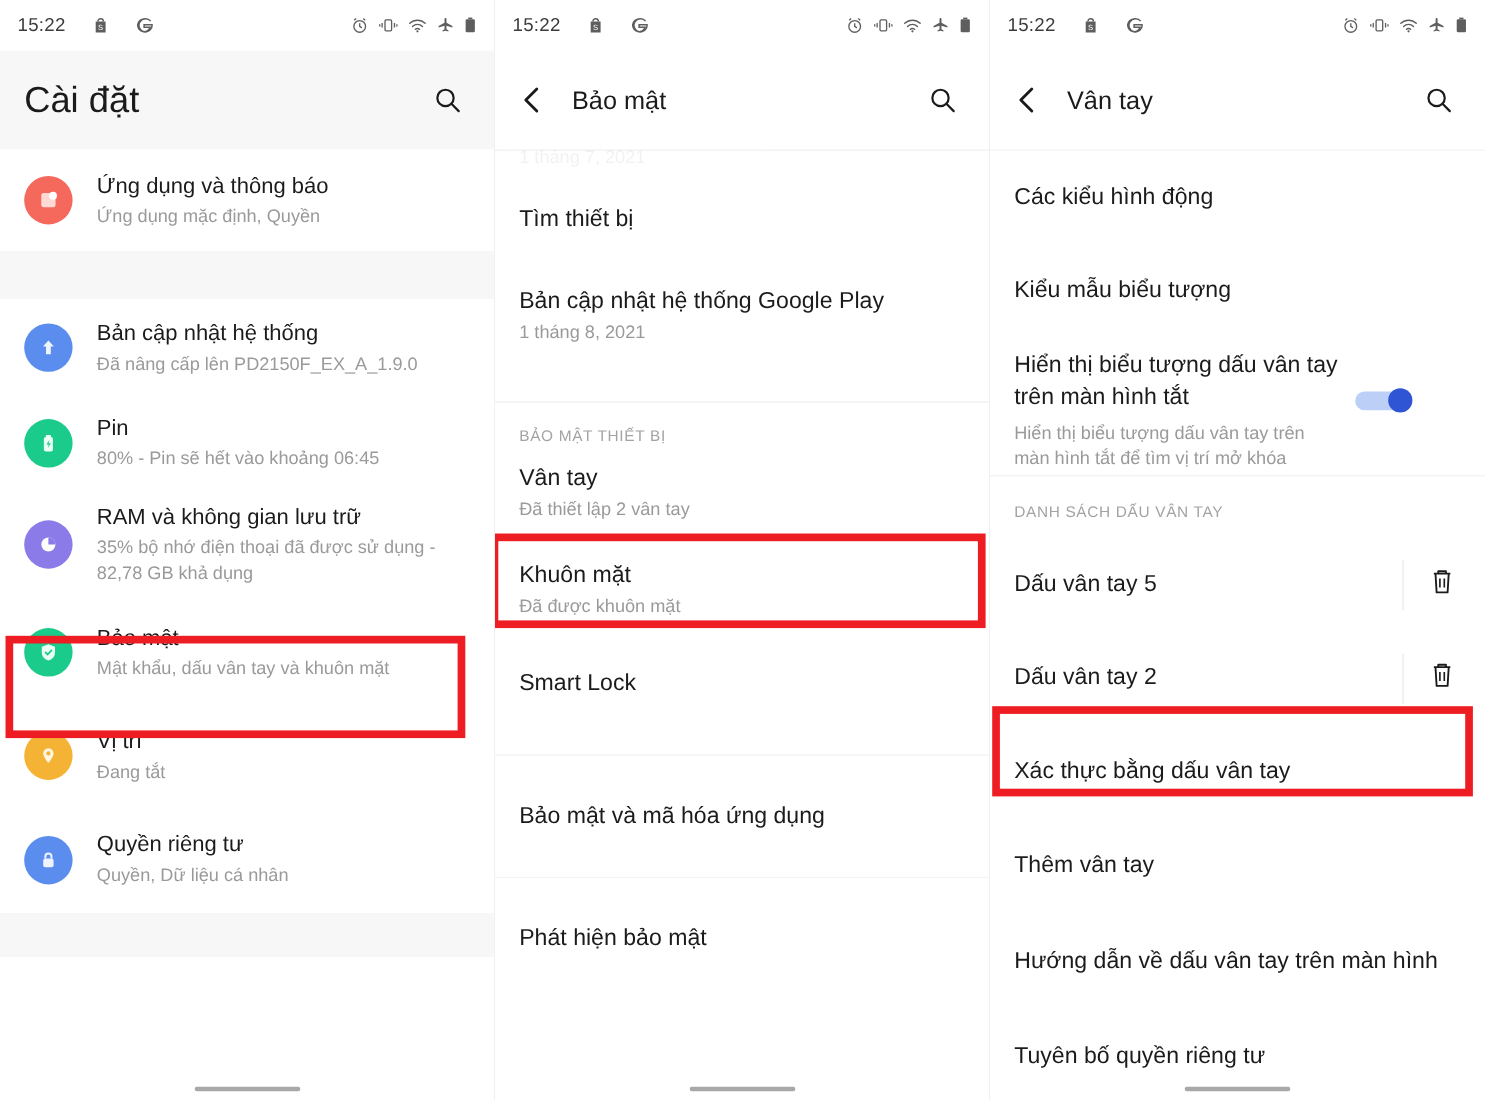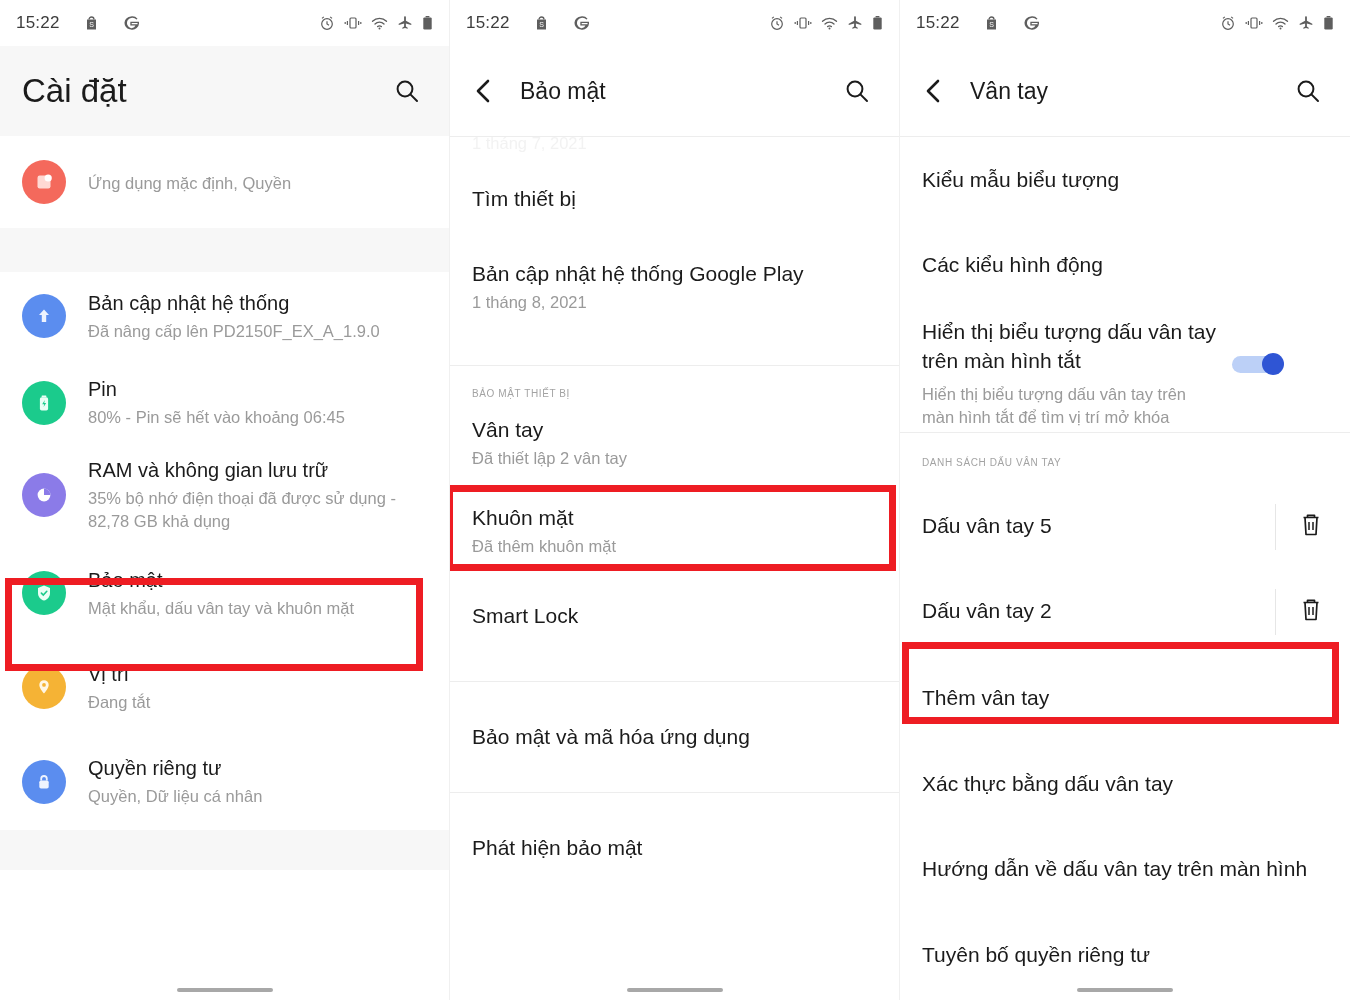--- a/index.html
+++ b/index.html
@@ -52,21 +52,21 @@
   }
   .row .texts { flex: 1 1 auto; min-width: 0; }
   .row .t1 { font-size: 20px; color: #1b1b1b; line-height: 1.35; }
   .row .t2 { font-size: 16.5px; color: #9a9a9a; line-height: 1.38; margin-top: 3px; }
   .row .t1.big { font-size: 21px; }
 
   .row-trail { display: flex; align-items: center; margin-left: 10px; }
   .vline { width: 1px; height: 46px; background: #e6e6e6; margin-right: 22px; }
 
   .section-label {
-    font-size: 10px; color: #a3a3a3; letter-spacing: .6px;
+    font-size: 14px; color: #a3a3a3; letter-spacing: .6px;
     padding: 0 22px; text-transform: uppercase;
   }
 
   
   .hl {
     position: absolute; border: 7px solid #ee1d23;
     pointer-events: none; z-index: 5;
   }
 
   
@@ -157,20 +157,21 @@
     <div class="list">
 
       <div class="row" style="height:92px">
         <div class="icon-circle" style="background:#f4695c">
           <svg width="22" height="22" viewBox="0 0 22 22">
               <rect x="4.5" y="4.5" width="13" height="13" rx="2.2" fill="#ffd9d4"></rect>
               <circle cx="15.2" cy="7" r="3.6" fill="#fff"></circle>
             </svg>
         </div>
         <div class="texts">
+          <div class="t1">Ứng dụng và thông báo</div>
           <div class="t2">Ứng dụng mặc định, Quyền</div>
         </div>
       </div>
 
       <div class="gap" style="height:44px"></div>
 
       <div class="row" style="height:88px">
         <div class="icon-circle" style="background:#5b8def">
           <svg width="22" height="22" viewBox="0 0 22 22">
               <path d="M11 4.5l5 5.5h-2.8v7h-4.4v-7H6z" fill="#eef3fe"></path>
@@ -356,21 +357,21 @@
       <div class="row" style="height:88px">
         <div class="texts">
           <div class="t1 big">Vân tay</div>
           <div class="t2">Đã thiết lập 2 vân tay</div>
         </div>
       </div>
 
       <div class="row" style="height:88px">
         <div class="texts">
           <div class="t1 big">Khuôn mặt</div>
-          <div class="t2">Đã thêm khuôn mặt</div>
+          <div class="t2">Đã được khuôn mặt</div>
         </div>
       </div>
 
       <div class="row" style="height:82px">
         <div class="texts">
           <div class="t1 big">Smart Lock</div>
         </div>
       </div>
 
       <div style="height:24px"></div>
@@ -459,29 +460,29 @@
         <svg width="26" height="26" viewBox="0 0 26 26">
             <circle cx="11" cy="11" r="7.4" fill="none" stroke="#1b1b1b" stroke-width="2"></circle>
             <path d="M16.4 16.4L23 23" stroke="#1b1b1b" stroke-width="2" stroke-linecap="round"></path>
           </svg>
       </div>
     </div>
     <div class="sep"></div>
 
     <div class="list">
 
+      <div class="row" style="height:84px">
+        <div class="texts">
+          <div class="t1 big">Các kiểu hình động</div>
+        </div>
+      </div>
+
       <div class="row" style="height:86px">
         <div class="texts">
           <div class="t1 big">Kiểu mẫu biểu tượng</div>
-        </div>
-      </div>
-
-      <div class="row" style="height:84px">
-        <div class="texts">
-          <div class="t1 big">Các kiểu hình động</div>
         </div>
       </div>
 
       <div class="row" style="height:125px; align-items:center; padding-top:8px">
         <div class="texts" style="max-width:300px">
           <div class="t1 big">Hiển thị biểu tượng dấu vân tay trên màn hình tắt</div>
           <div class="t2" style="margin-top:8px">Hiển thị biểu tượng dấu vân tay trên màn hình tắt để tìm vị trí mở khóa</div>
         </div>
         <div class="row-trail" style="align-self:flex-start; margin-top:38px">
           <div class="toggle">
@@ -519,29 +520,29 @@
           <div class="vline"></div>
           <div style="margin-right:4px">
             <svg width="26" height="28" viewBox="0 0 26 28">
                 <path d="M5.5 6.5h15M9.5 6.5V4.3h7v2.2M7 6.5l1 17h10l1-17" fill="none" stroke="#1b1b1b" stroke-width="1.7" stroke-linejoin="round"></path>
                 <path d="M11 11v8M15 11v8" stroke="#1b1b1b" stroke-width="1.5"></path>
               </svg>
           </div>
         </div>
       </div>
 
+      <div class="row" style="height:84px">
+        <div class="texts">
+          <div class="t1 big">Xác thực bằng dấu vân tay</div>
+        </div>
+      </div>
+
       <div class="row" style="height:88px">
         <div class="texts">
           <div class="t1 big">Thêm vân tay</div>
-        </div>
-      </div>
-
-      <div class="row" style="height:84px">
-        <div class="texts">
-          <div class="t1 big">Xác thực bằng dấu vân tay</div>
         </div>
       </div>
 
       <div class="row" style="height:86px">
         <div class="texts">
           <div class="t1 big">Hướng dẫn về dấu vân tay trên màn hình</div>
         </div>
       </div>
 
       <div class="row" style="height:86px">

